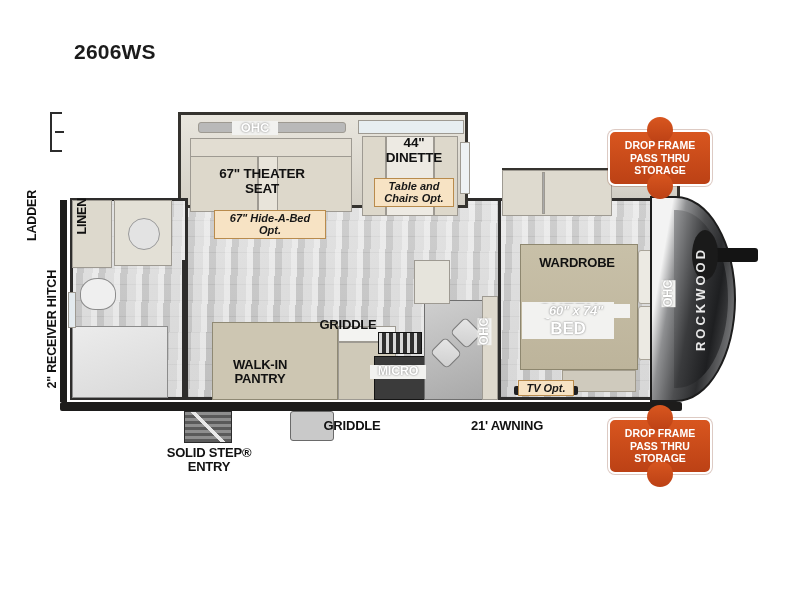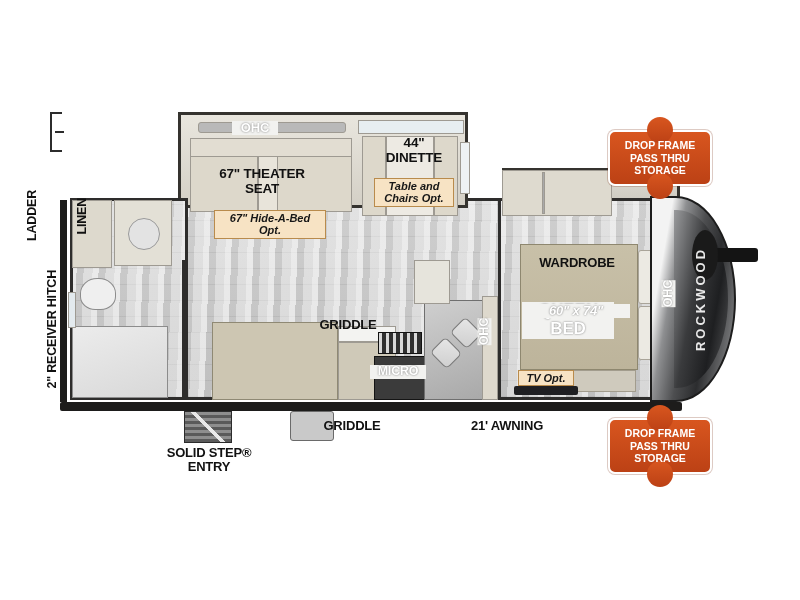--- a/index.html
+++ b/index.html
@@ -167,20 +167,21 @@
   .tvbar { position:absolute; background:#1f1f22; border-radius:2px; }
   .mattress-soft { position:absolute; background:#cfcabd; border:1px solid #a29c8d; }
 
   .chassis { position:absolute; background:#1d1c1b; }
 </style>
 </head>
 <body>
 
 <div id="stage">
 
+  <div class="model-title">2606WS</div>
 
   <div class="lbl vert" style="left:26px; top:190px; font-size:12.5px;">LADDER</div>
   <div class="lbl vert" style="left:46px; top:270px; font-size:12.5px;">2" RECEIVER HITCH</div>
 
   <div id="shell">
 
     <div class="ladder"></div>
 
     <div class="floor" style="left:8px; top:98px; width:602px; height:202px; border:3px solid #2e2d2c;"></div>
 
@@ -255,33 +256,35 @@
 DINETTE</div>
 
   <div class="optbox" style="left:374px; top:178px; width:80px; font-size:11px;">Table and
 Chairs Opt.</div>
 
   <div class="lbl vert" style="left:76px; top:198px; font-size:12.5px;">LINEN</div>
 
 
   <div class="lbl" style="left:312px; top:318px; width:72px; font-size:13px;">GRIDDLE</div>
 
+  <div class="lbl" style="left:214px; top:358px; width:92px; font-size:13px;">WALK-IN
+PANTRY</div>
 
   <div class="lbl white" style="left:370px; top:365px; width:56px; font-size:12.5px;">MICRO</div>
 
   <div class="lbl white vert" style="left:478px; top:318px; font-size:12.5px;">OHC</div>
 
   <div class="lbl" style="left:522px; top:220px; width:110px; font-size:13px;margin-top:36px;">WARDROBE</div>
 
   <div class="lbl white" style="left:522px; top:302px; width:92px; font-size:17px;">QUEEN BED</div>
   <div class="lbl white" style="left:522px; top:304px; width:108px; font-size:13px; font-style:italic;">60" x 74"</div>
 
   <div class="lbl white vert" style="left:662px; top:280px; font-size:12.5px;">OHC</div>
 
-  <div class="optbox" style="left:518px; top:370px; width:56px; font-size:11px;">TV Opt.</div>
+  <div class="optbox" style="left:518px; top:380px; width:56px; font-size:11px;">TV Opt.</div>
 
   <div class="lbl" style="left:156px; top:446px; width:106px; font-size:13px;">SOLID STEP®
 ENTRY</div>
   <div class="lbl" style="left:312px; top:419px; width:80px; font-size:13px;">GRIDDLE</div>
   <div class="lbl" style="left:452px; top:419px; width:110px; font-size:13px;">21' AWNING</div>
 
   <div class="badge" style="left:608px; top:130px;">DROP FRAME
 PASS THRU
 STORAGE</div>
   <div class="badge" style="left:608px; top:418px;">DROP FRAME

